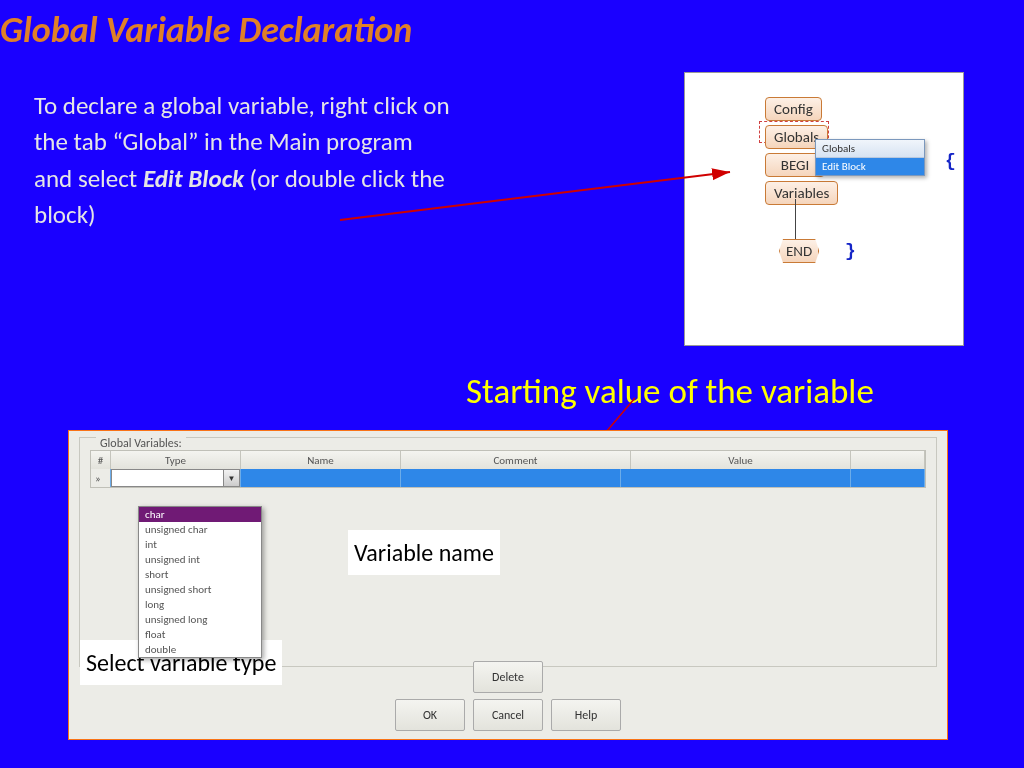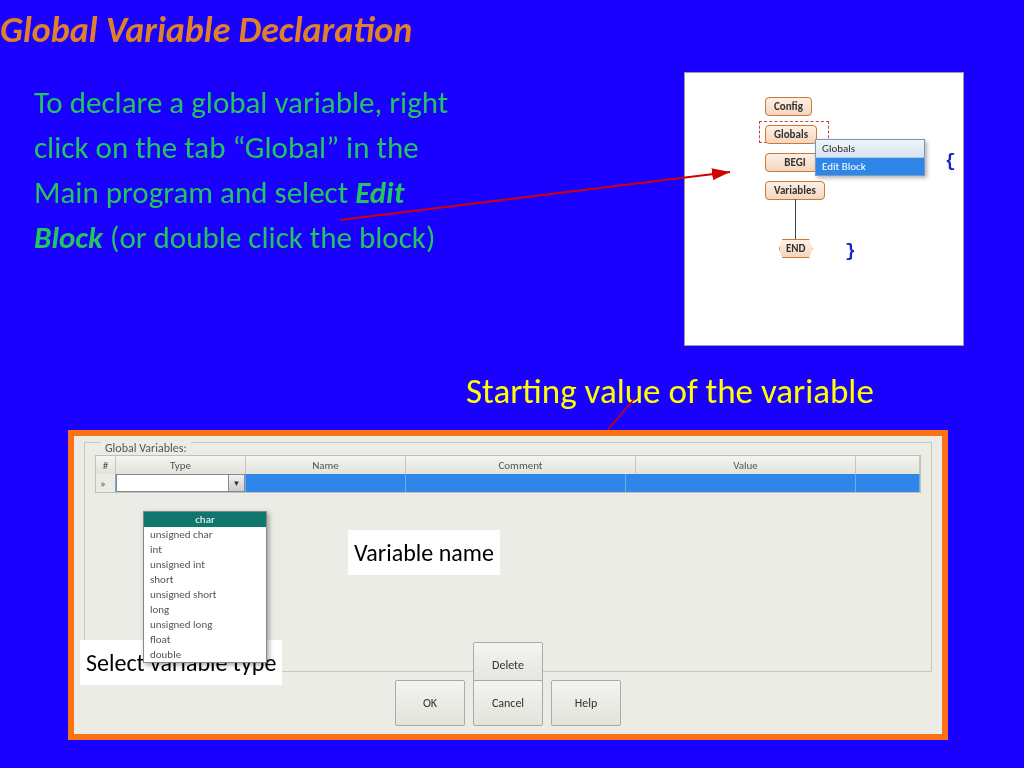--- a/index.html
+++ b/index.html
@@ -17,25 +17,25 @@
     font-style: italic;
     font-weight: bold;
     font-size: 36px;
     text-align: left;
     padding-top: 8px;
     width: 100%;
   }
   .body-text {
     position: absolute;
     left: 34px;
-    top: 80px;
+    top: 88px;
     width: 420px;
-    font-size: 31px;
+    font-size: 25px;
     line-height: 1.45;
-    color: #22c55e;
+    color: #e5e5e5;
   }
   .body-text .bold { font-weight: bold; font-style: italic; }
   .starting-value-label {
     position: absolute;
     left: 466px;
     top: 370px;
     color: #ffff00;
     font-size: 35px;
   }
 
@@ -61,22 +61,22 @@
     gap: 4px;
   }
   .main-window .titlebar svg { width:12px;height:12px; }
   .main-window .canvas {
     position: relative;
     height: calc(100% - 20px);
   }
   .block {
     position: absolute;
     left: 80px;
-    font-size: 11px;
-    font-weight: bold;
+    font-size: 15px;
+    font-weight: normal;
     color: #333;
     background: linear-gradient(#fdf0e6,#f5d5bc);
     border: 1px solid #c97a36;
     border-radius: 4px;
     padding: 2px 8px;
     text-align: center;
   }
   .block.config   { top: 24px; }
   .block.globals  { top: 52px; }
   .block.begi     { top: 80px; width:60px; }
@@ -135,21 +135,21 @@
   svg.arrow { position: absolute; overflow: visible; pointer-events:none; }
 
   
   .gv-dialog {
     position: absolute;
     left: 68px;
     top: 430px;
     width: 880px;
     height: 310px;
     background: #ecece7;
-    border: 6px solid #f97316;
+    border: 1px solid #f97316;
   }
   .gv-dialog .groupbox {
     margin: 6px 10px 0 10px;
     padding-top: 12px;
     border: 1px solid #c8c8c0;
     height: 230px;
     position: relative;
   }
   .gv-dialog .group-label {
     position: absolute;
@@ -209,39 +209,39 @@
     top: 68px;
     width: 124px;
     background:#fff;
     border:1px solid #888;
     box-shadow:2px 2px 5px rgba(0,0,0,0.35);
     font-size:11px;
     color:#555;
     z-index:5;
   }
   .type-dropdown .opt{padding:1px 6px;}
-  .type-dropdown .opt.sel{background:#0f766e;color:#fff;text-align:center;}
+  .type-dropdown .opt.sel{background:#701a75;color:#fff;}
 
   
   .callout {
     position:absolute;
     background:#fff;
     color:#000;
     font-size:24px;
     padding:8px 6px;
   }
 
   .btn {
     display:inline-block;
     background:linear-gradient(#f4f4f0,#e3e3dc);
     border:1px solid #aaa;
     border-radius:2px;
     font-size:12px;
     color:#333;
-    padding:15px 0;
+    padding:8px 0;
     width:70px;
     text-align:center;
     margin:0 4px;
   }
   .btn-row{
     position:absolute;
     bottom:8px;
     width:100%;
     display:flex;
     justify-content:center;

